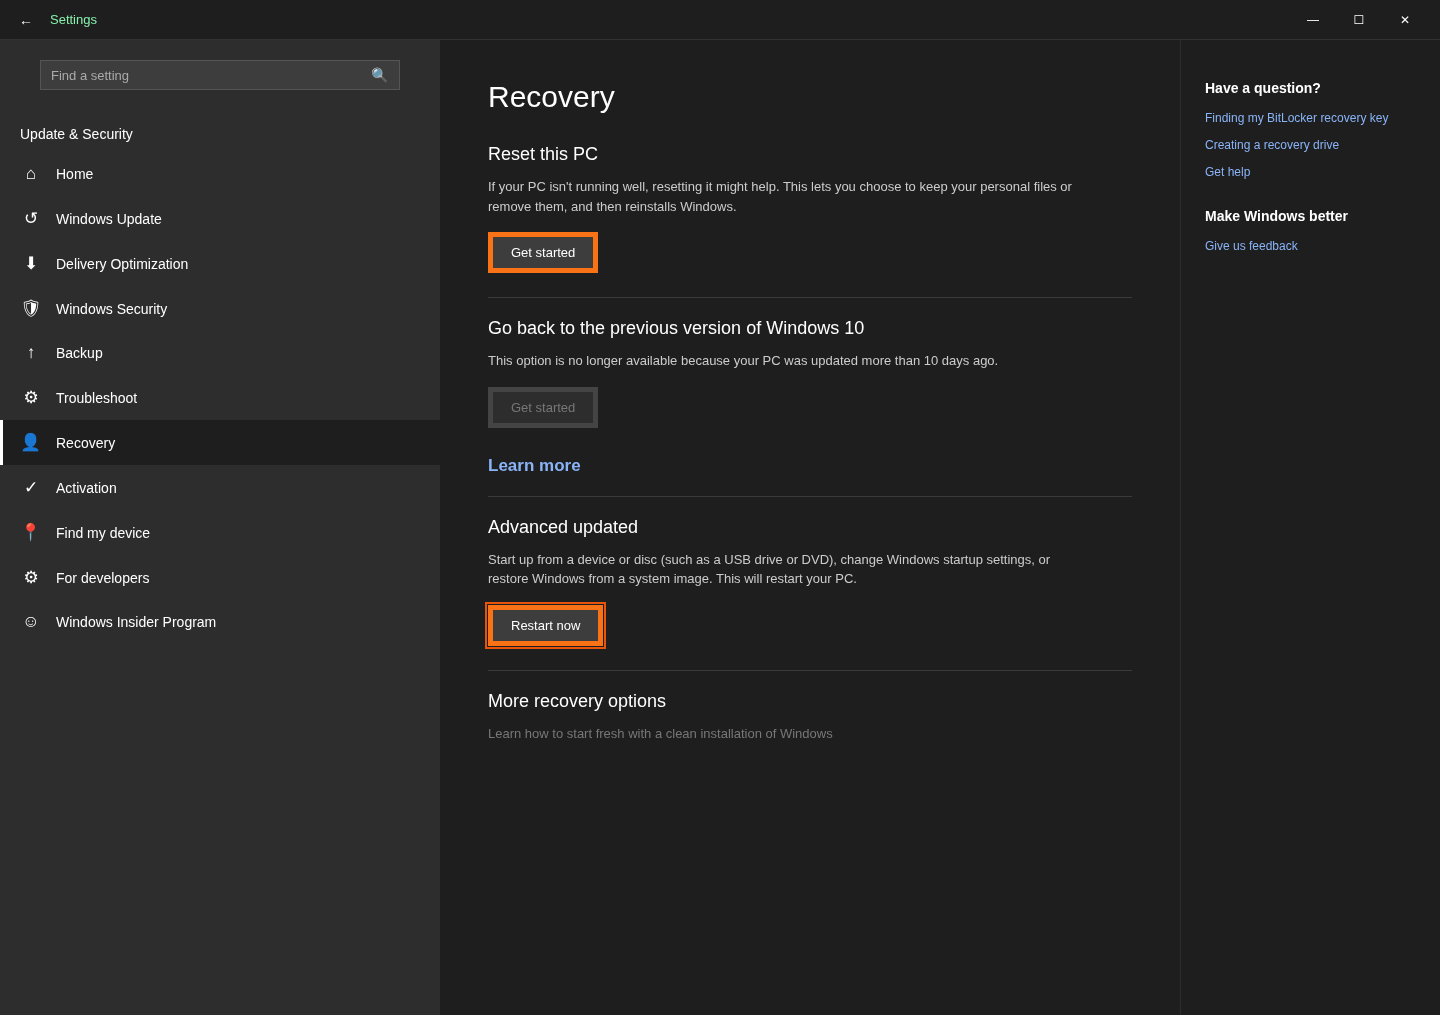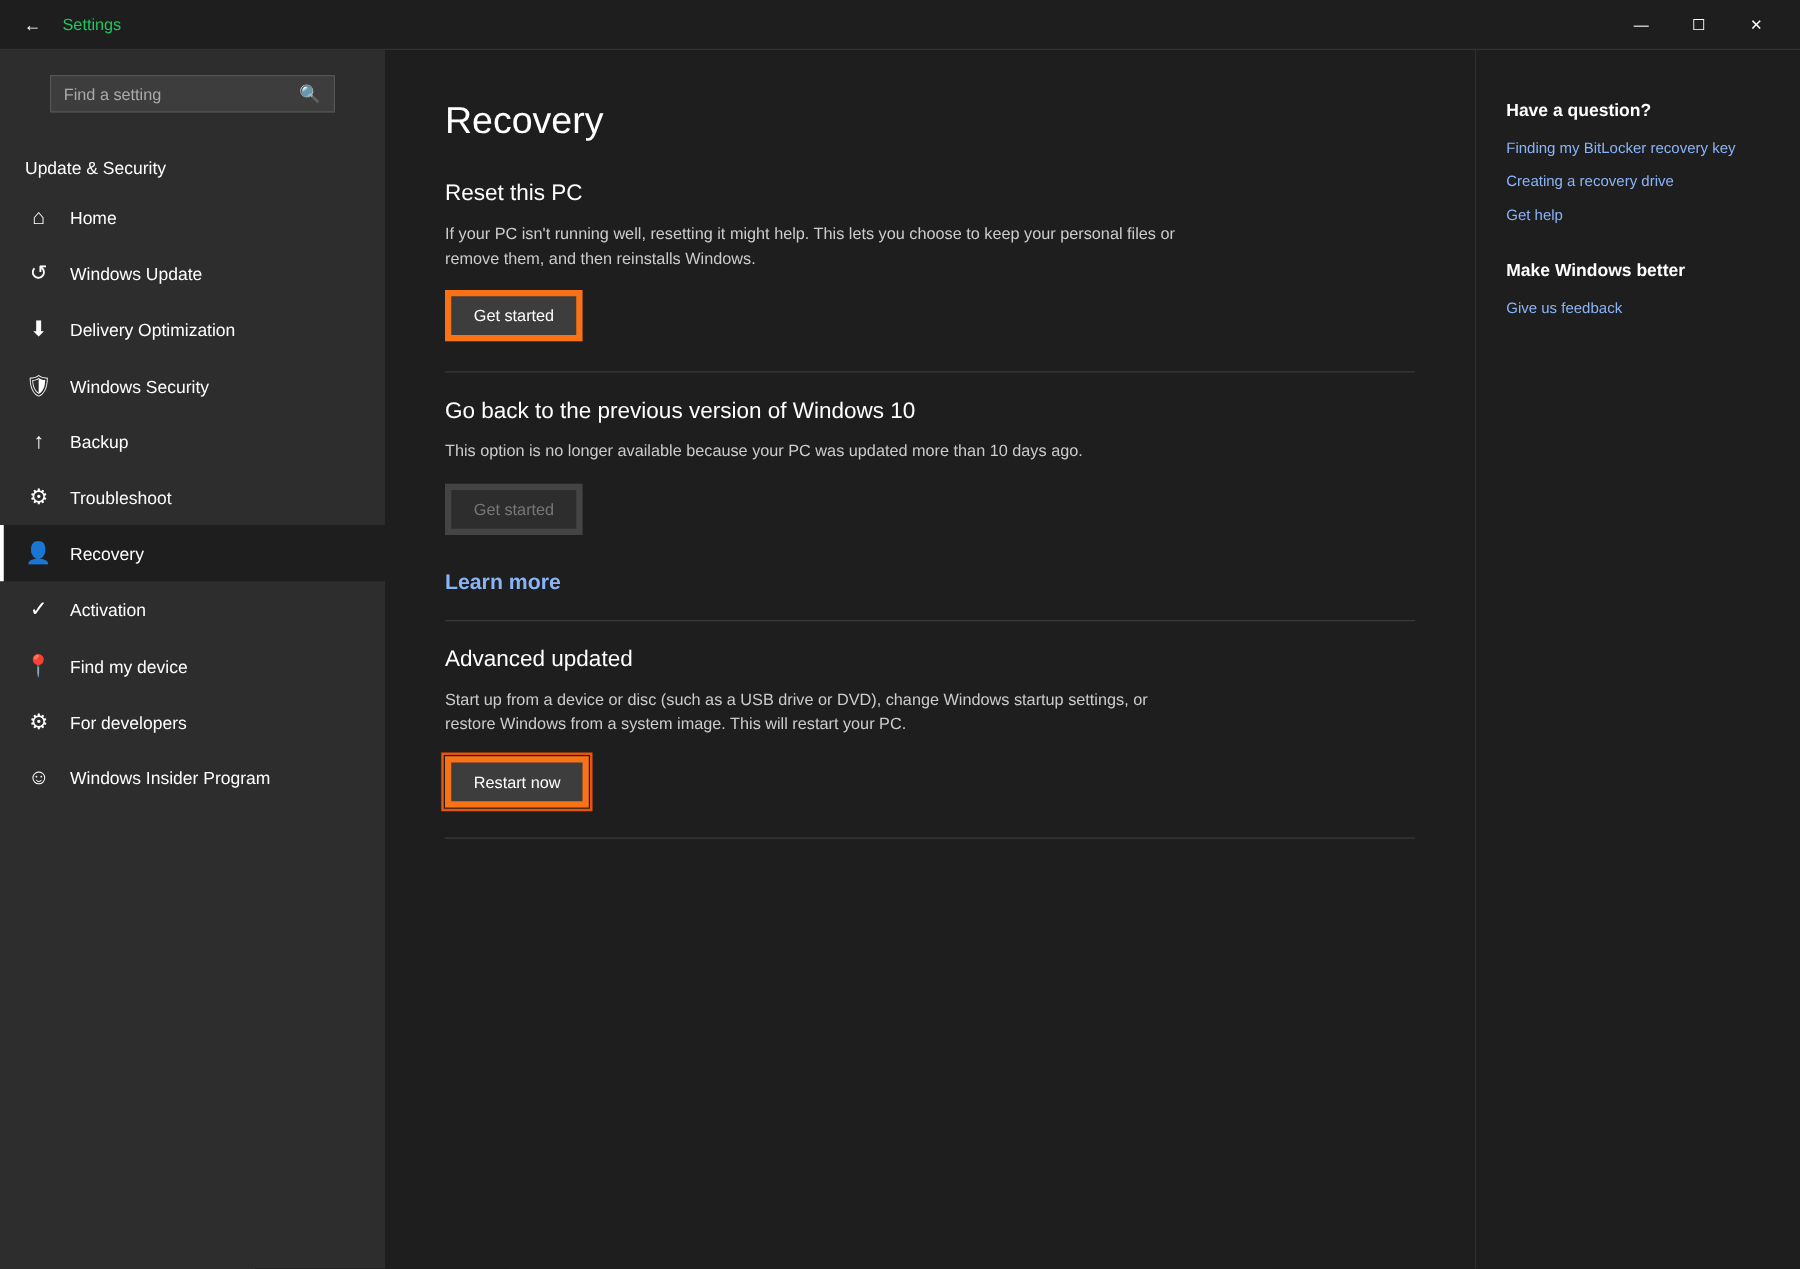--- a/index.html
+++ b/index.html
@@ -30,21 +30,21 @@
       display: flex;
       align-items: center;
       justify-content: center;
       cursor: pointer;
       color: #fff;
       font-size: 14px;
     }
     .titlebar-title {
       margin-left: 10px;
       font-size: 13px;
-      color: #22c55e;
+      color: #86efac;
     }
     .titlebar-controls {
       margin-left: auto;
       display: flex;
       gap: 0;
     }
     .titlebar-btn {
       width: 46px;
       height: 40px;
       display: flex;
@@ -57,21 +57,21 @@
 
     
     .main-layout {
       display: flex;
       flex: 1;
       overflow: hidden;
     }
 
     
     .sidebar {
-      width: 308px;
+      width: 440px;
       background: #2d2d2d;
       flex-shrink: 0;
       overflow-y: auto;
       padding-bottom: 20px;
     }
 
     .sidebar-header {
       padding: 20px 20px 10px 20px;
     }
     .sidebar-section-title {
@@ -314,20 +314,24 @@
     <div class="divider"></div>
 
     <div class="section">
       <h2 class="section-title">Advanced updated</h2>
       <p class="section-desc">Start up from a device or disc (such as a USB drive or DVD), change Windows startup settings, or restore Windows from a system image. This will restart your PC.</p>
       <button class="btn highlighted">Restart now</button>
     </div>
 
     <div class="divider"></div>
 
+    <div class="section">
+      <h2 class="section-title">More recovery options</h2>
+      <p class="section-desc" style="color:#777;">Learn how to start fresh with a clean installation of Windows</p>
+    </div>
   </div>
 
   <div class="right-panel">
     <div class="right-panel-title">Have a question?</div>
     <a class="right-panel-link">Finding my BitLocker recovery key</a>
     <a class="right-panel-link">Creating a recovery drive</a>
     <a class="right-panel-link">Get help</a>
 
     <div class="right-panel-section">
       <div class="right-panel-title">Make Windows better</div>

